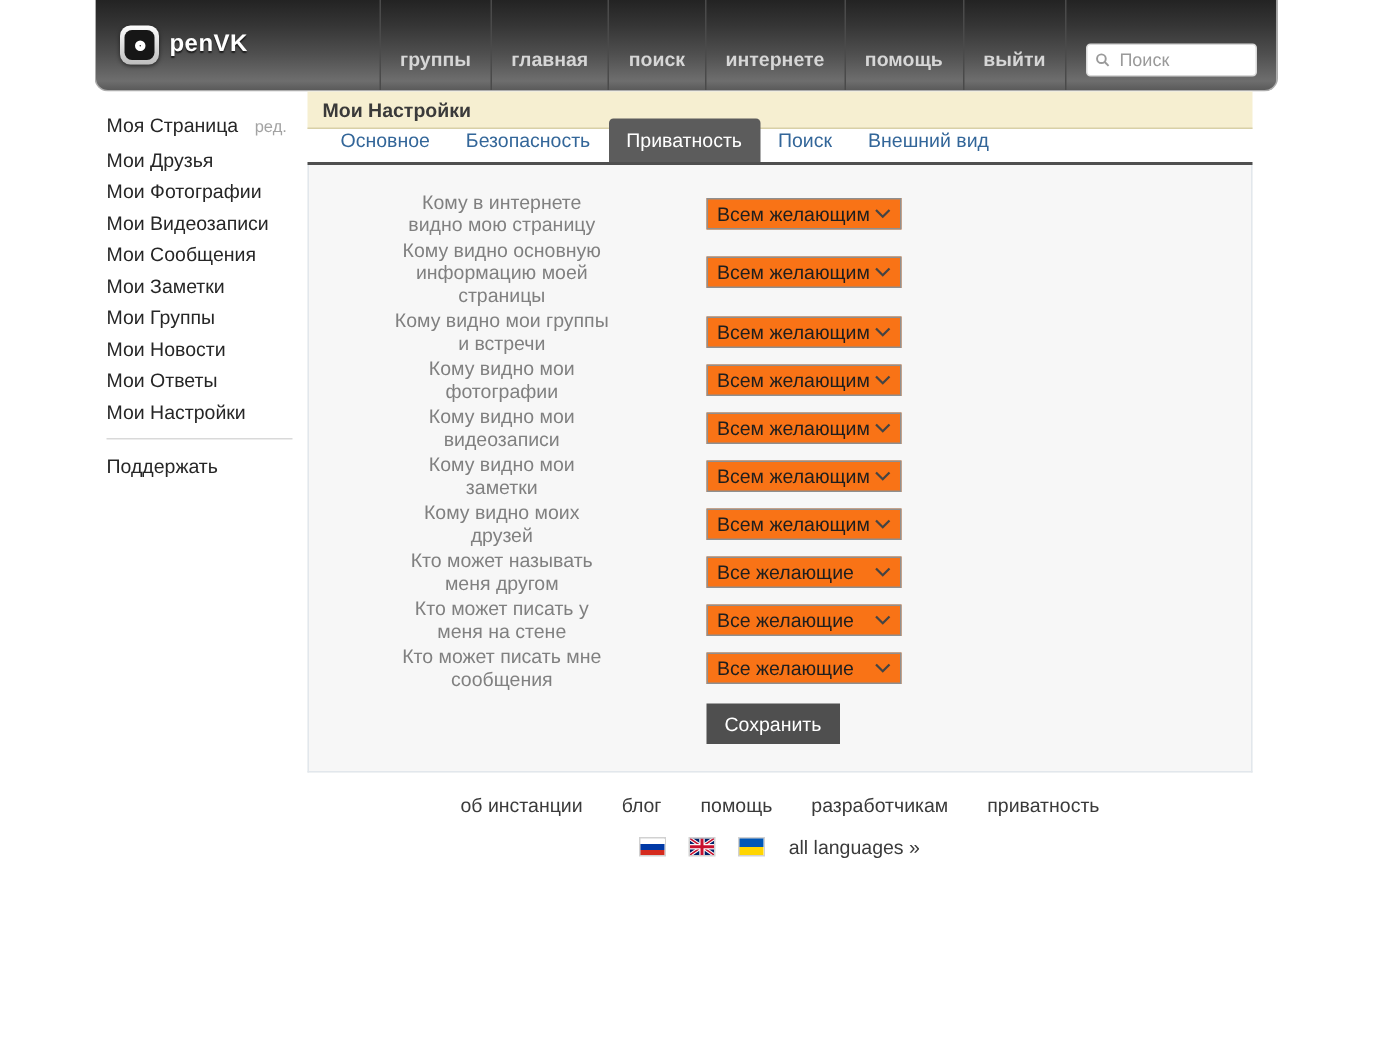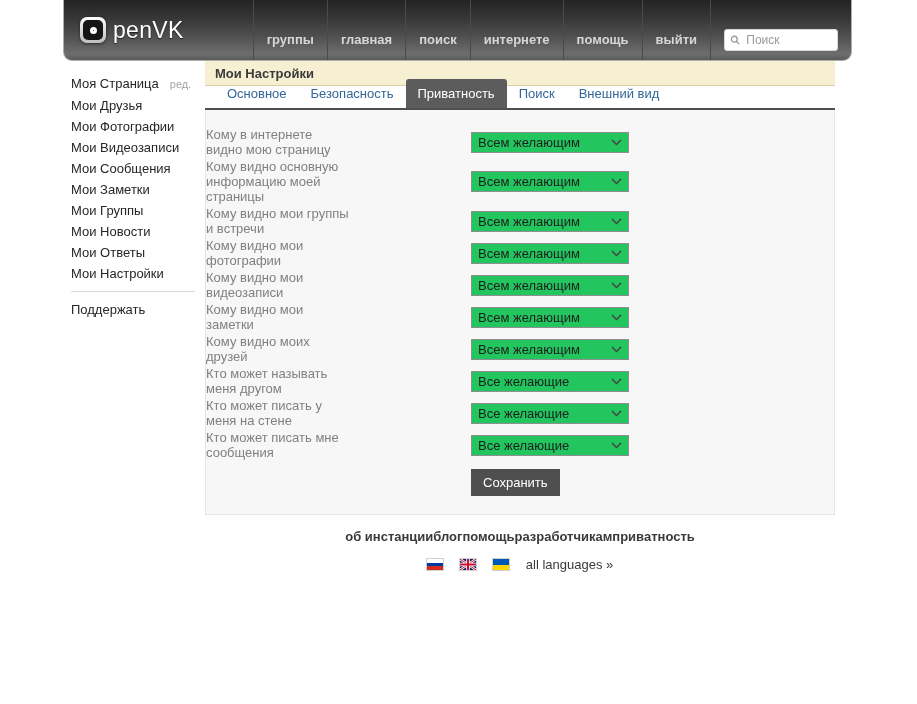--- a/index.html
+++ b/index.html
@@ -15,21 +15,21 @@
     border:1px solid #adadad; border-top:none;
     border-radius:0 0 9px 9px;
     display:flex; align-items:stretch;
   }
   .logo { display:flex; align-items:center; gap:7px; padding:0 16px; flex:1; cursor:pointer; }
   .logo-badge { width:26px; height:26px; border-radius:7px; background:linear-gradient(#fdfdfd,#bdbdbd);
     display:flex; align-items:center; justify-content:center; box-shadow:0 1px 3px rgba(0,0,0,.55); }
   .logo-badge-inner { width:20px; height:20px; border-radius:5px; background:#161616;
     display:flex; align-items:center; justify-content:center; }
   .logo-badge-circle { width:7px; height:7px; border:3px solid #fff; border-radius:50%; background:#161616; }
-  .logo-text { color:#fff; font-size:23px; font-weight:normal; letter-spacing:.3px; text-shadow:0 1px 1px rgba(0,0,0,.65); }
+  .logo-text { color:#fff; font-size:16px; font-weight:bold; letter-spacing:.3px; text-shadow:0 1px 1px rgba(0,0,0,.65); }
 
   .header-nav { display:flex; align-items:stretch; }
   .nav-item { display:flex; align-items:flex-end; padding:0 13px 13px; color:#d6d6d6;
     font-weight:bold; font-size:13px; border-left:1px solid #4a4a4a; cursor:pointer; white-space:nowrap; }
   .search-wrap { display:flex; align-items:flex-end; padding:0 13px 9px 13px; border-left:1px solid #4a4a4a; }
   .search-box { width:114px; height:22px; background:#fff; border:1px solid #d9d9d9; border-radius:3px;
     display:flex; align-items:center; padding:0 5px; gap:4px; }
   .search-box input { border:none; outline:none; width:100%; font-size:12px; color:#333;
     font-family:"Liberation Sans", sans-serif; background:transparent; }
   .search-box input::placeholder { color:#9a9a9a; }
@@ -43,32 +43,32 @@
 
   .content-col { width:630px; }
   .content-header { background:#f6efd1; border-bottom:1px solid #d8d0a7; padding:5px 10px 4px;
     font-size:13px; font-weight:bold; color:#3a3a3a; }
   .tabs { background:#fff; border-bottom:2px solid #4f4f4f; display:flex; align-items:flex-end; padding-left:10px; height:24px; }
   .tab { font-size:13px; color:#336699; padding:7px 12px; cursor:pointer; white-space:nowrap; }
   .tab.active { background:#5c5c5c; color:#fff; border-radius:3px 3px 0 0; }
 
   .form-area { background:#f7f7f7; border:1px solid #e2e7ec; border-top:none; padding:17px 0 18px; }
   .form-row { display:flex; align-items:center; margin-bottom:2px; }
-  .form-label { width:257px; margin-right:8px; text-align:left; color:#808080;
+  .form-label { width:257px; margin-right:8px; text-align:center; color:#808080;
     font-size:13px; line-height:15px; white-space:pre-line; }
-  .select { width:158px; height:21px; background:#22c55e; border:1px solid #8f8f8f;
+  .select { width:130px; height:21px; background:#f97316; border:1px solid #8f8f8f;
     display:flex; align-items:center; justify-content:space-between; padding:0 6px; cursor:pointer; flex:none; }
   .select span { font-size:13px; color:#1e1e1e; white-space:nowrap; }
   .save-row { margin-left:265px; margin-top:9px; }
   .save-btn { background:#4f4f4f; color:#fff; border:none; border-radius:0; font-size:13px;
     padding:6px 12px; cursor:pointer; font-family:"Liberation Sans", sans-serif; }
 
   
   .footer { width:630px; margin-top:14px; }
-  .footer-links { display:flex; justify-content:center; font-size:13px; color:#3a3a3a;font-weight:bold; }
+  .footer-links { display:flex; justify-content:center; gap:26px; font-size:13px; color:#3a3a3a; }
   .footer-link { cursor:pointer; white-space:nowrap; }
   .footer-langs { display:flex; justify-content:center; align-items:center; gap:17px; margin-top:13px; }
   .flag { width:16px; height:11px; display:inline-block; box-shadow:0 0 0 1px rgba(0,0,0,.18); cursor:pointer; }
   .flag-ru { background:linear-gradient(180deg,#ffffff 0 34%,#0039a6 34% 67%,#d52b1e 67% 100%); }
   .flag-ua { background:linear-gradient(180deg,#0057b7 0 50%,#ffd500 50% 100%); }
   .flag-uk { padding:0; line-height:0; }
   .all-langs { font-size:13px; color:#3a3a3a; cursor:pointer; }
 </style>
 </head>
 <body>

